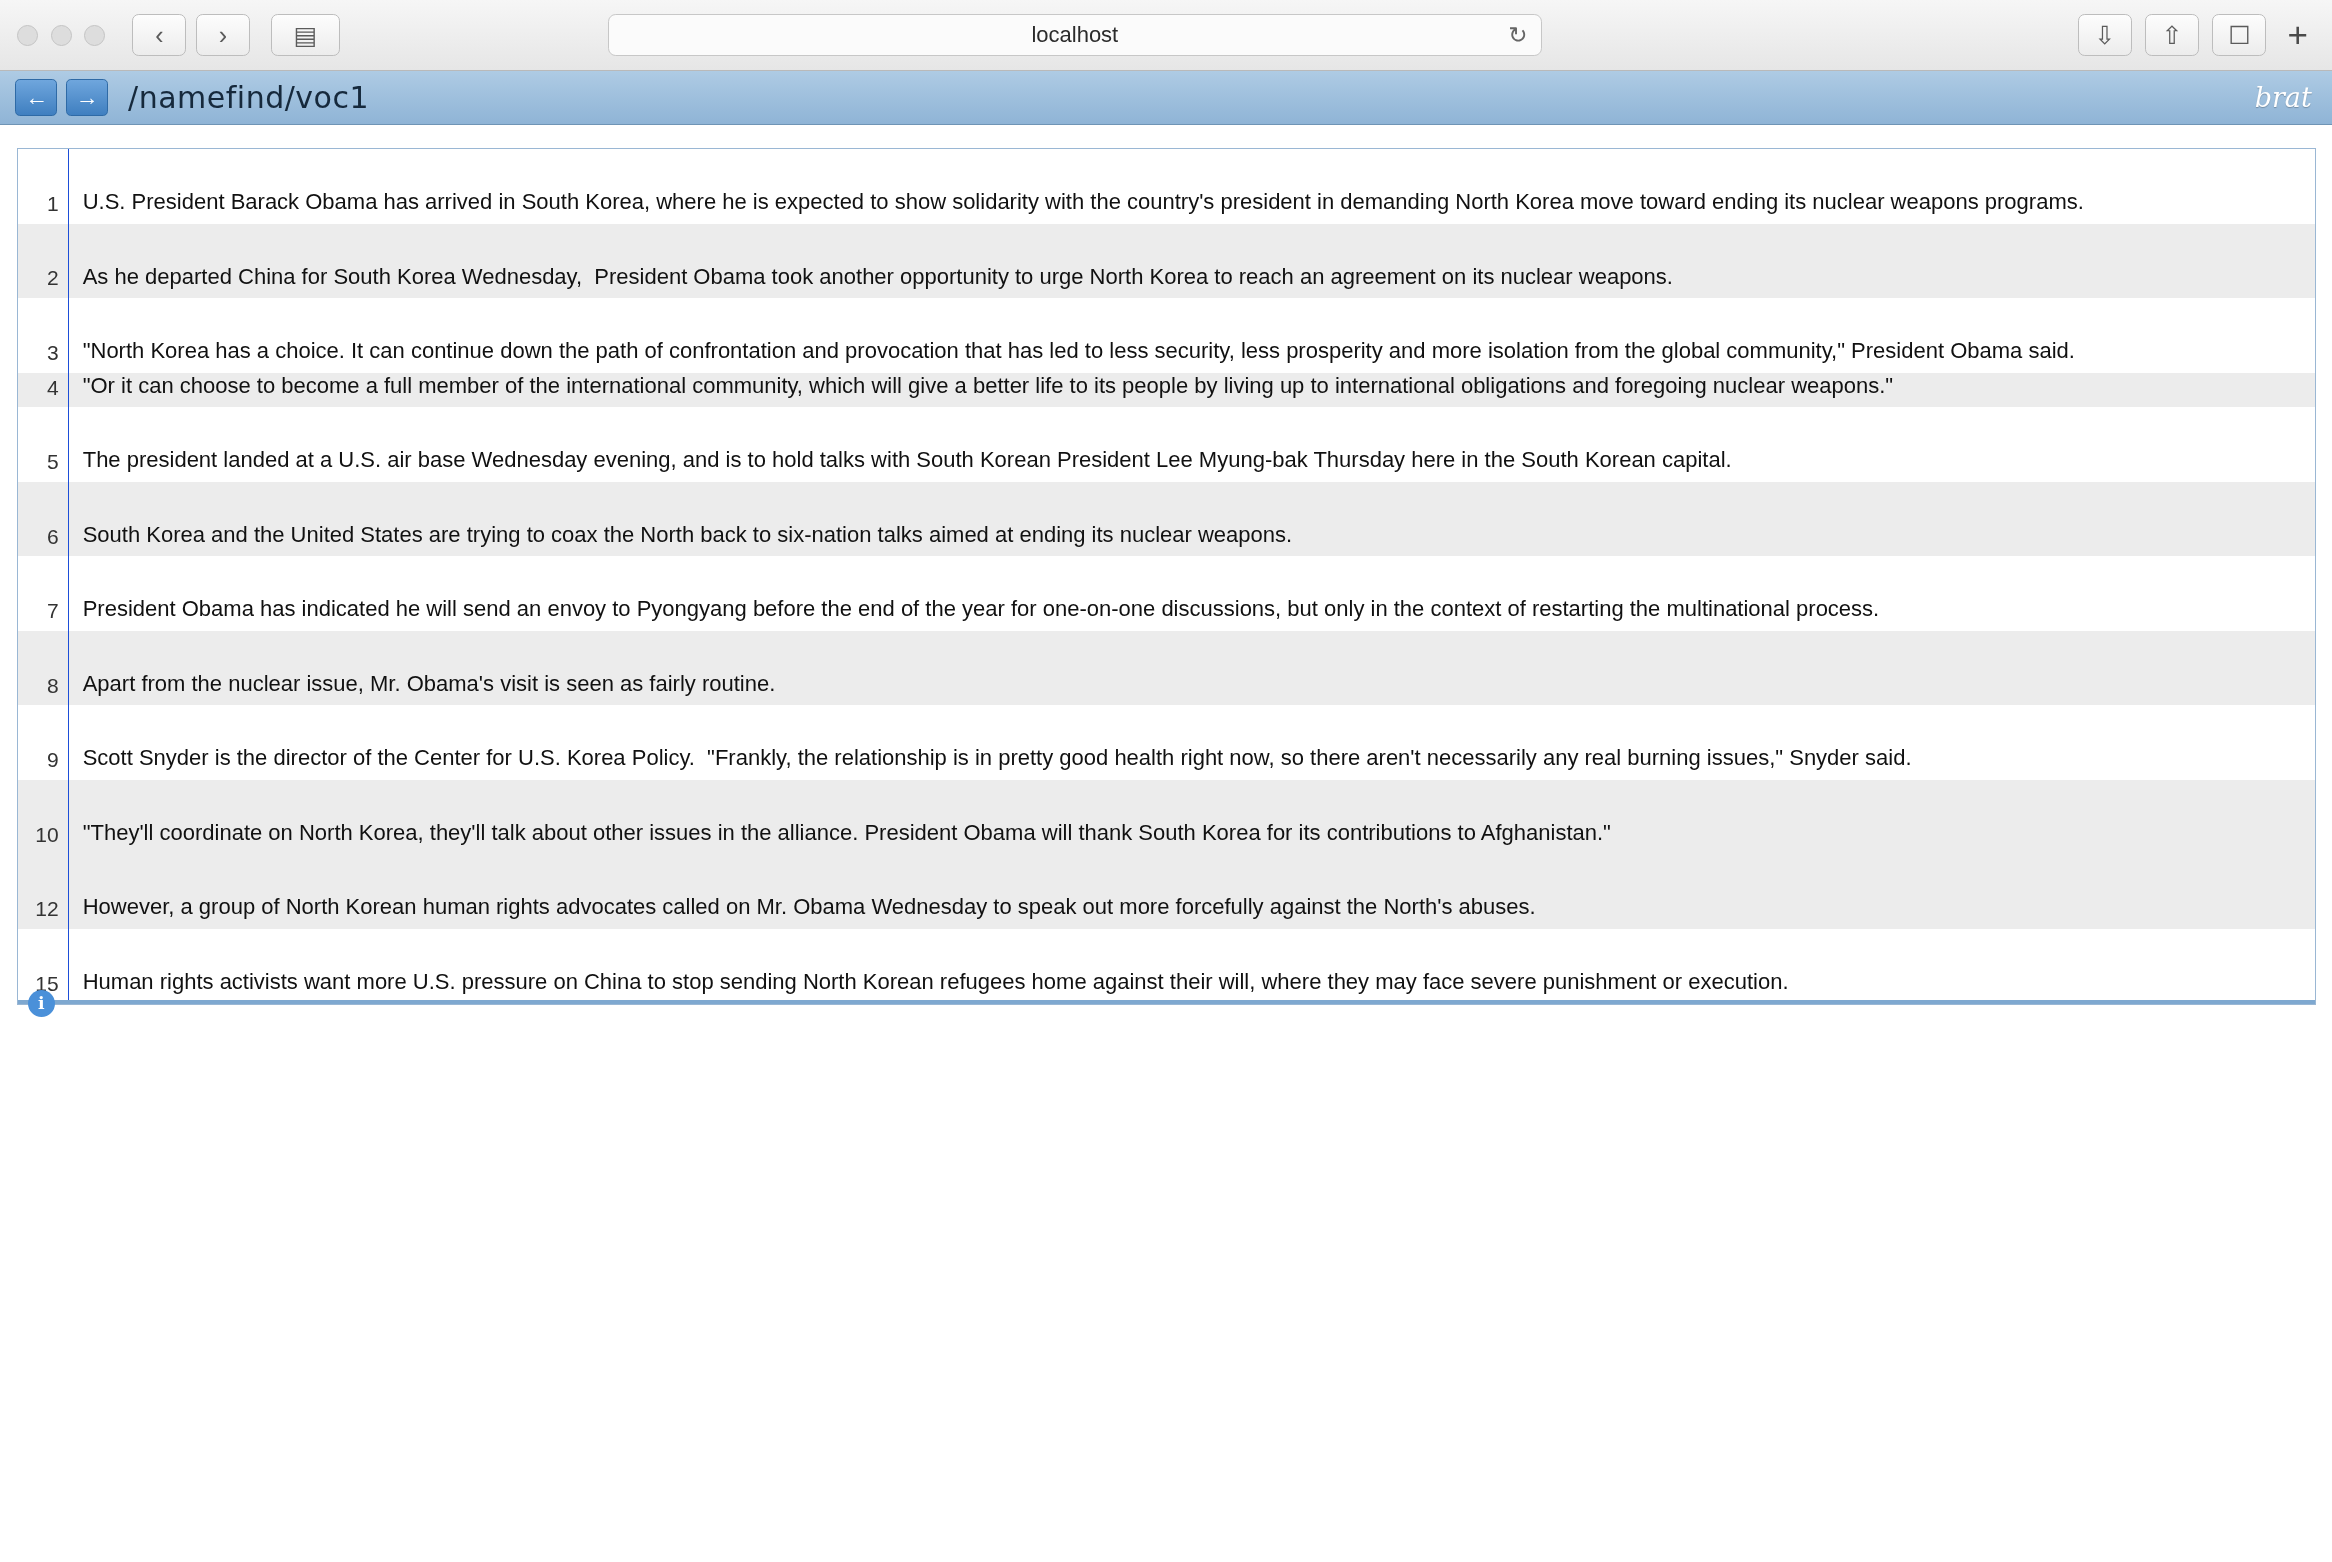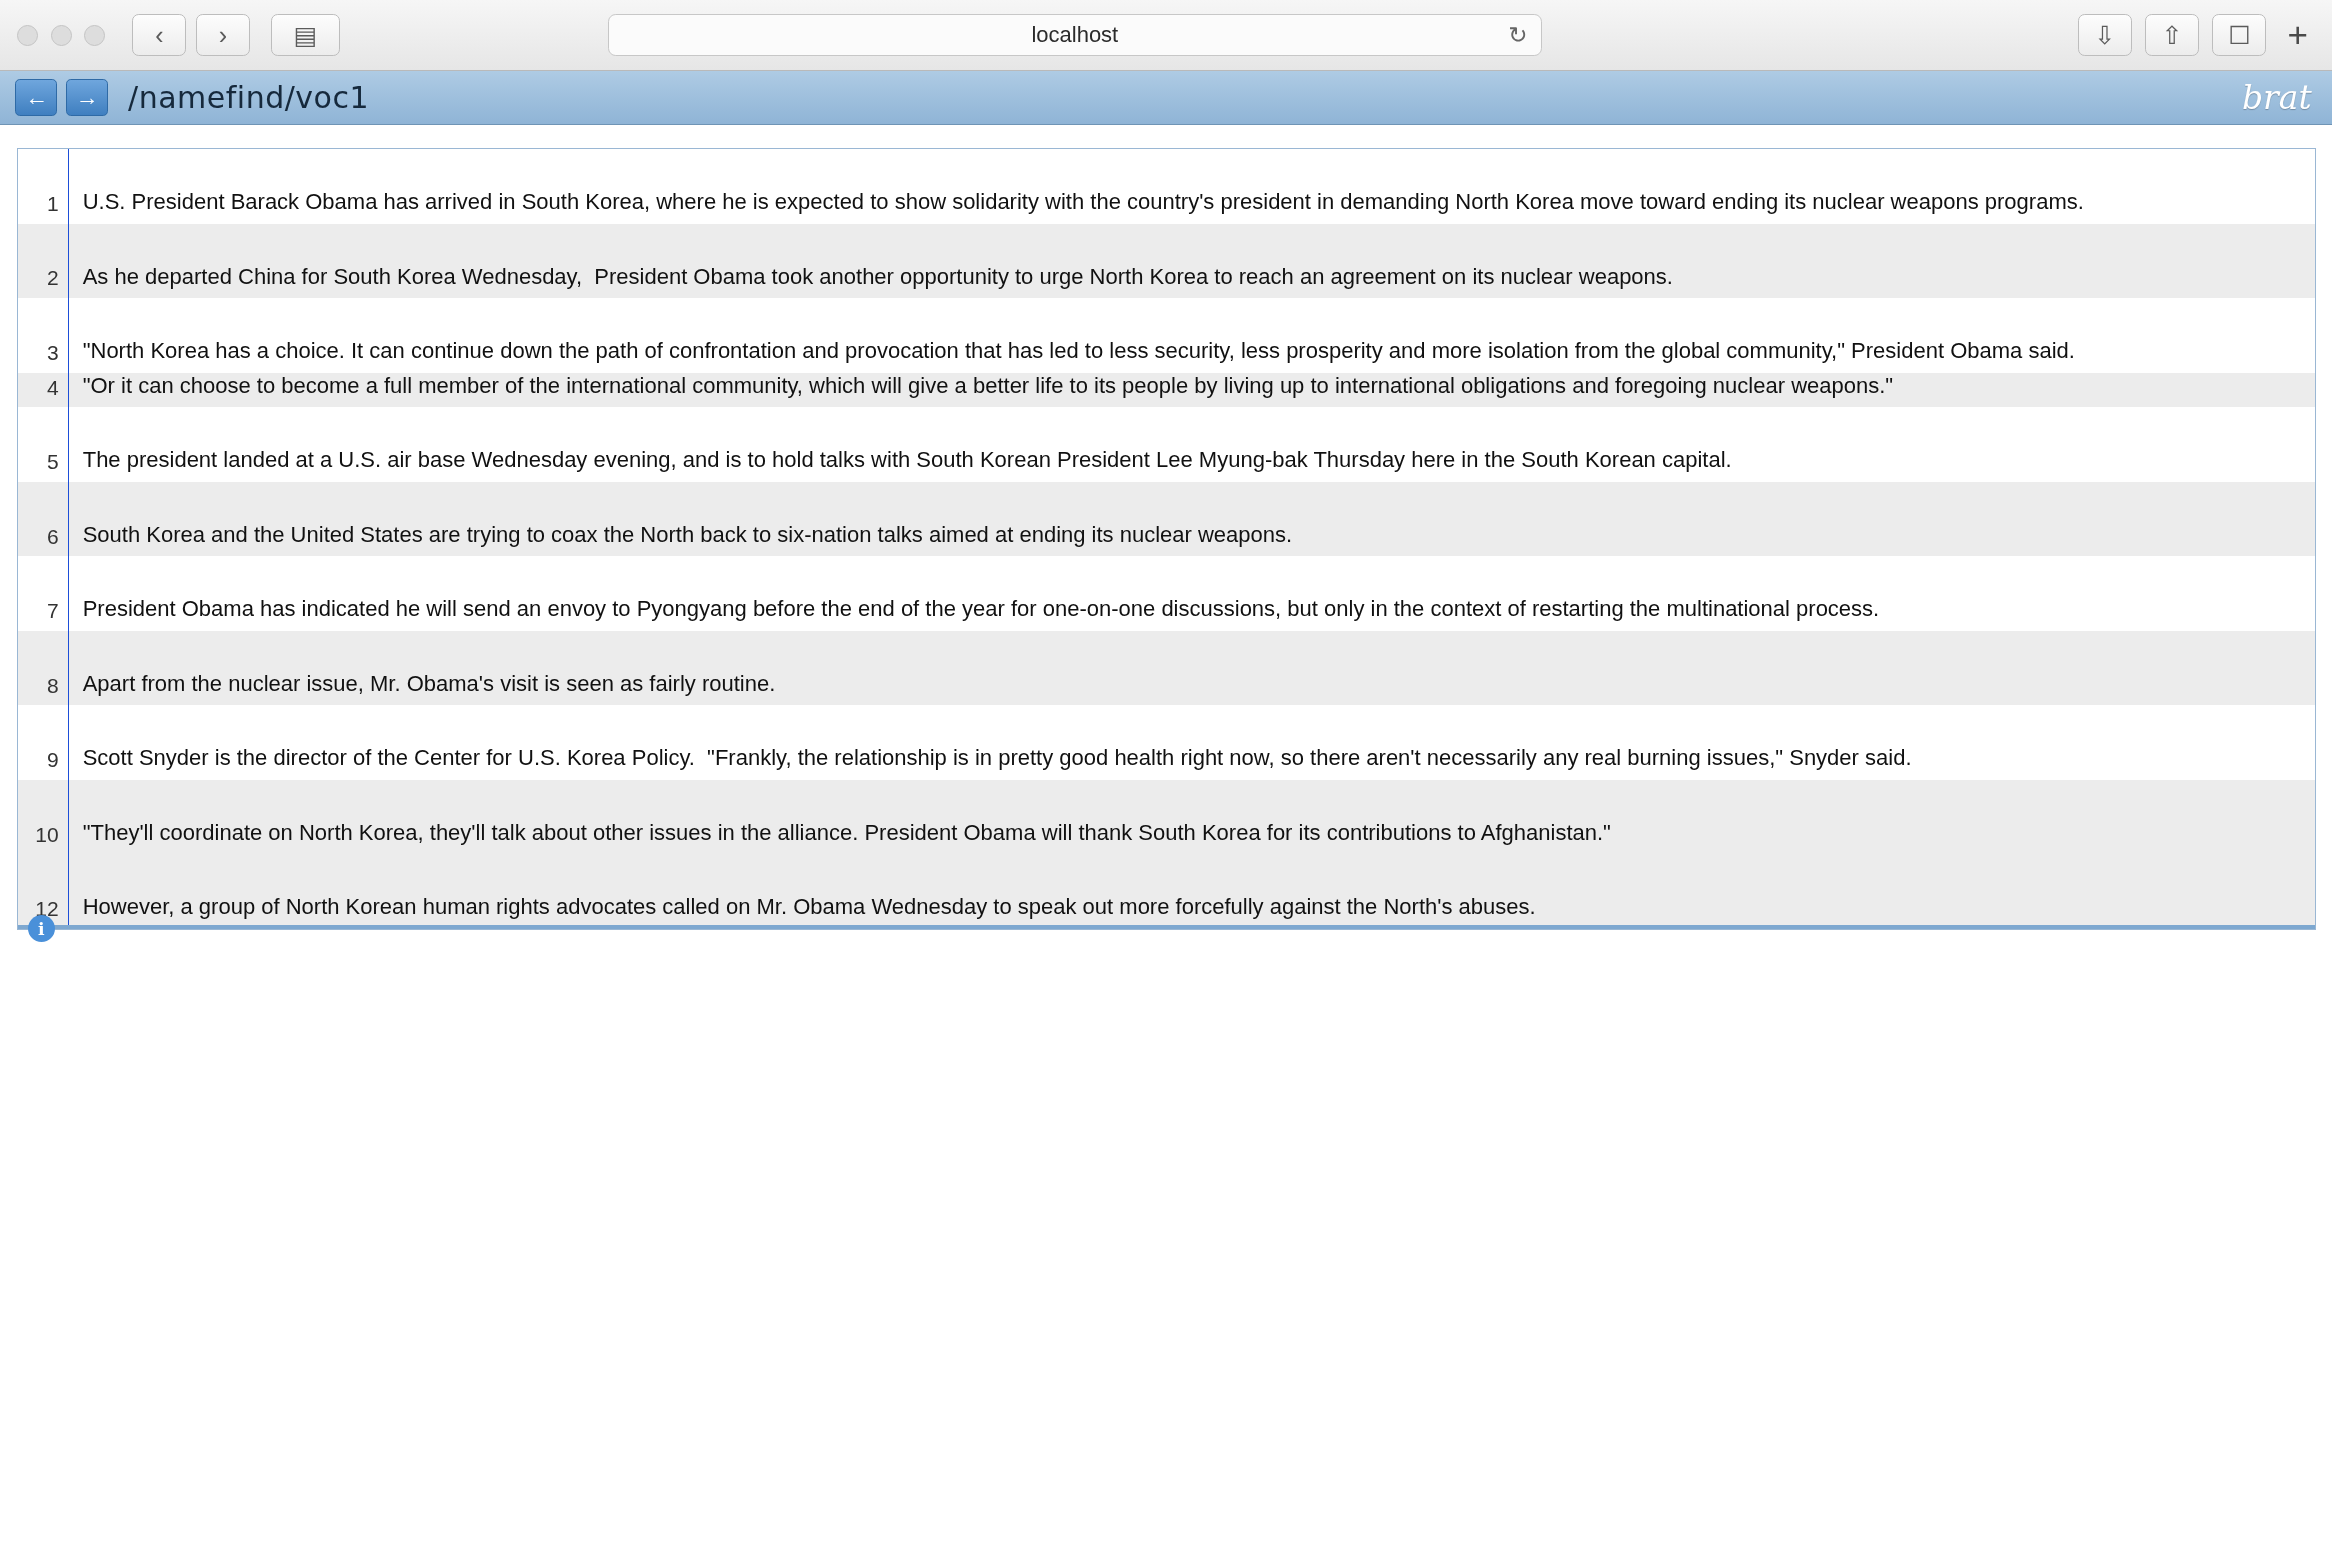--- a/index.html
+++ b/index.html
@@ -95,21 +95,21 @@
     font-family: "DejaVu Sans", sans-serif;
     font-size: 30px;
     font-weight: normal;
     color: #16293c;
     margin-left: 11.5px;
     letter-spacing: 0.5px;
   }
   .brat-logo {
     margin-left: auto;
     font-family: "DejaVu Serif", serif;
-    font-size: 33px;
+    font-size: 27px;
     font-style: italic;
     color: #ffffff;
     text-shadow: 0 1px 1px rgba(0,0,0,0.25);
     padding-right: 5.8px;
   }
 
   
   .doc-wrap {
     padding: 23px 17.3px 0 17.3px;
     box-sizing: border-box;
@@ -278,19 +278,25 @@
           <div class="rowbody">
             <div class="line spaced">"They'll coordinate on North Korea, they'll talk about other issues in the alliance. President Obama will thank South Korea for its contributions to Afghanistan."</div>
           </div>
         </div>
         <div class="row alt">
           <div class="rownum">12</div>
           <div class="rowbody">
             <div class="line spaced">However, a group of North Korean human rights advocates called on Mr. Obama Wednesday to speak out more forcefully against the North's abuses.</div>
           </div>
         </div>
+        <div class="row">
+          <div class="rownum">15</div>
+          <div class="rowbody">
+            <div class="line spaced">Human rights activists want more U.S. pressure on China to stop sending North Korean refugees home against their will, where they may face severe punishment or execution.</div>
+          </div>
+        </div>
       </div>
     <div class="footer-bar"></div>
     <div class="info-badge">i</div>
   </div>
 </div>
 <div class="bottom-scroll"></div>
 
 
 </body></html>

